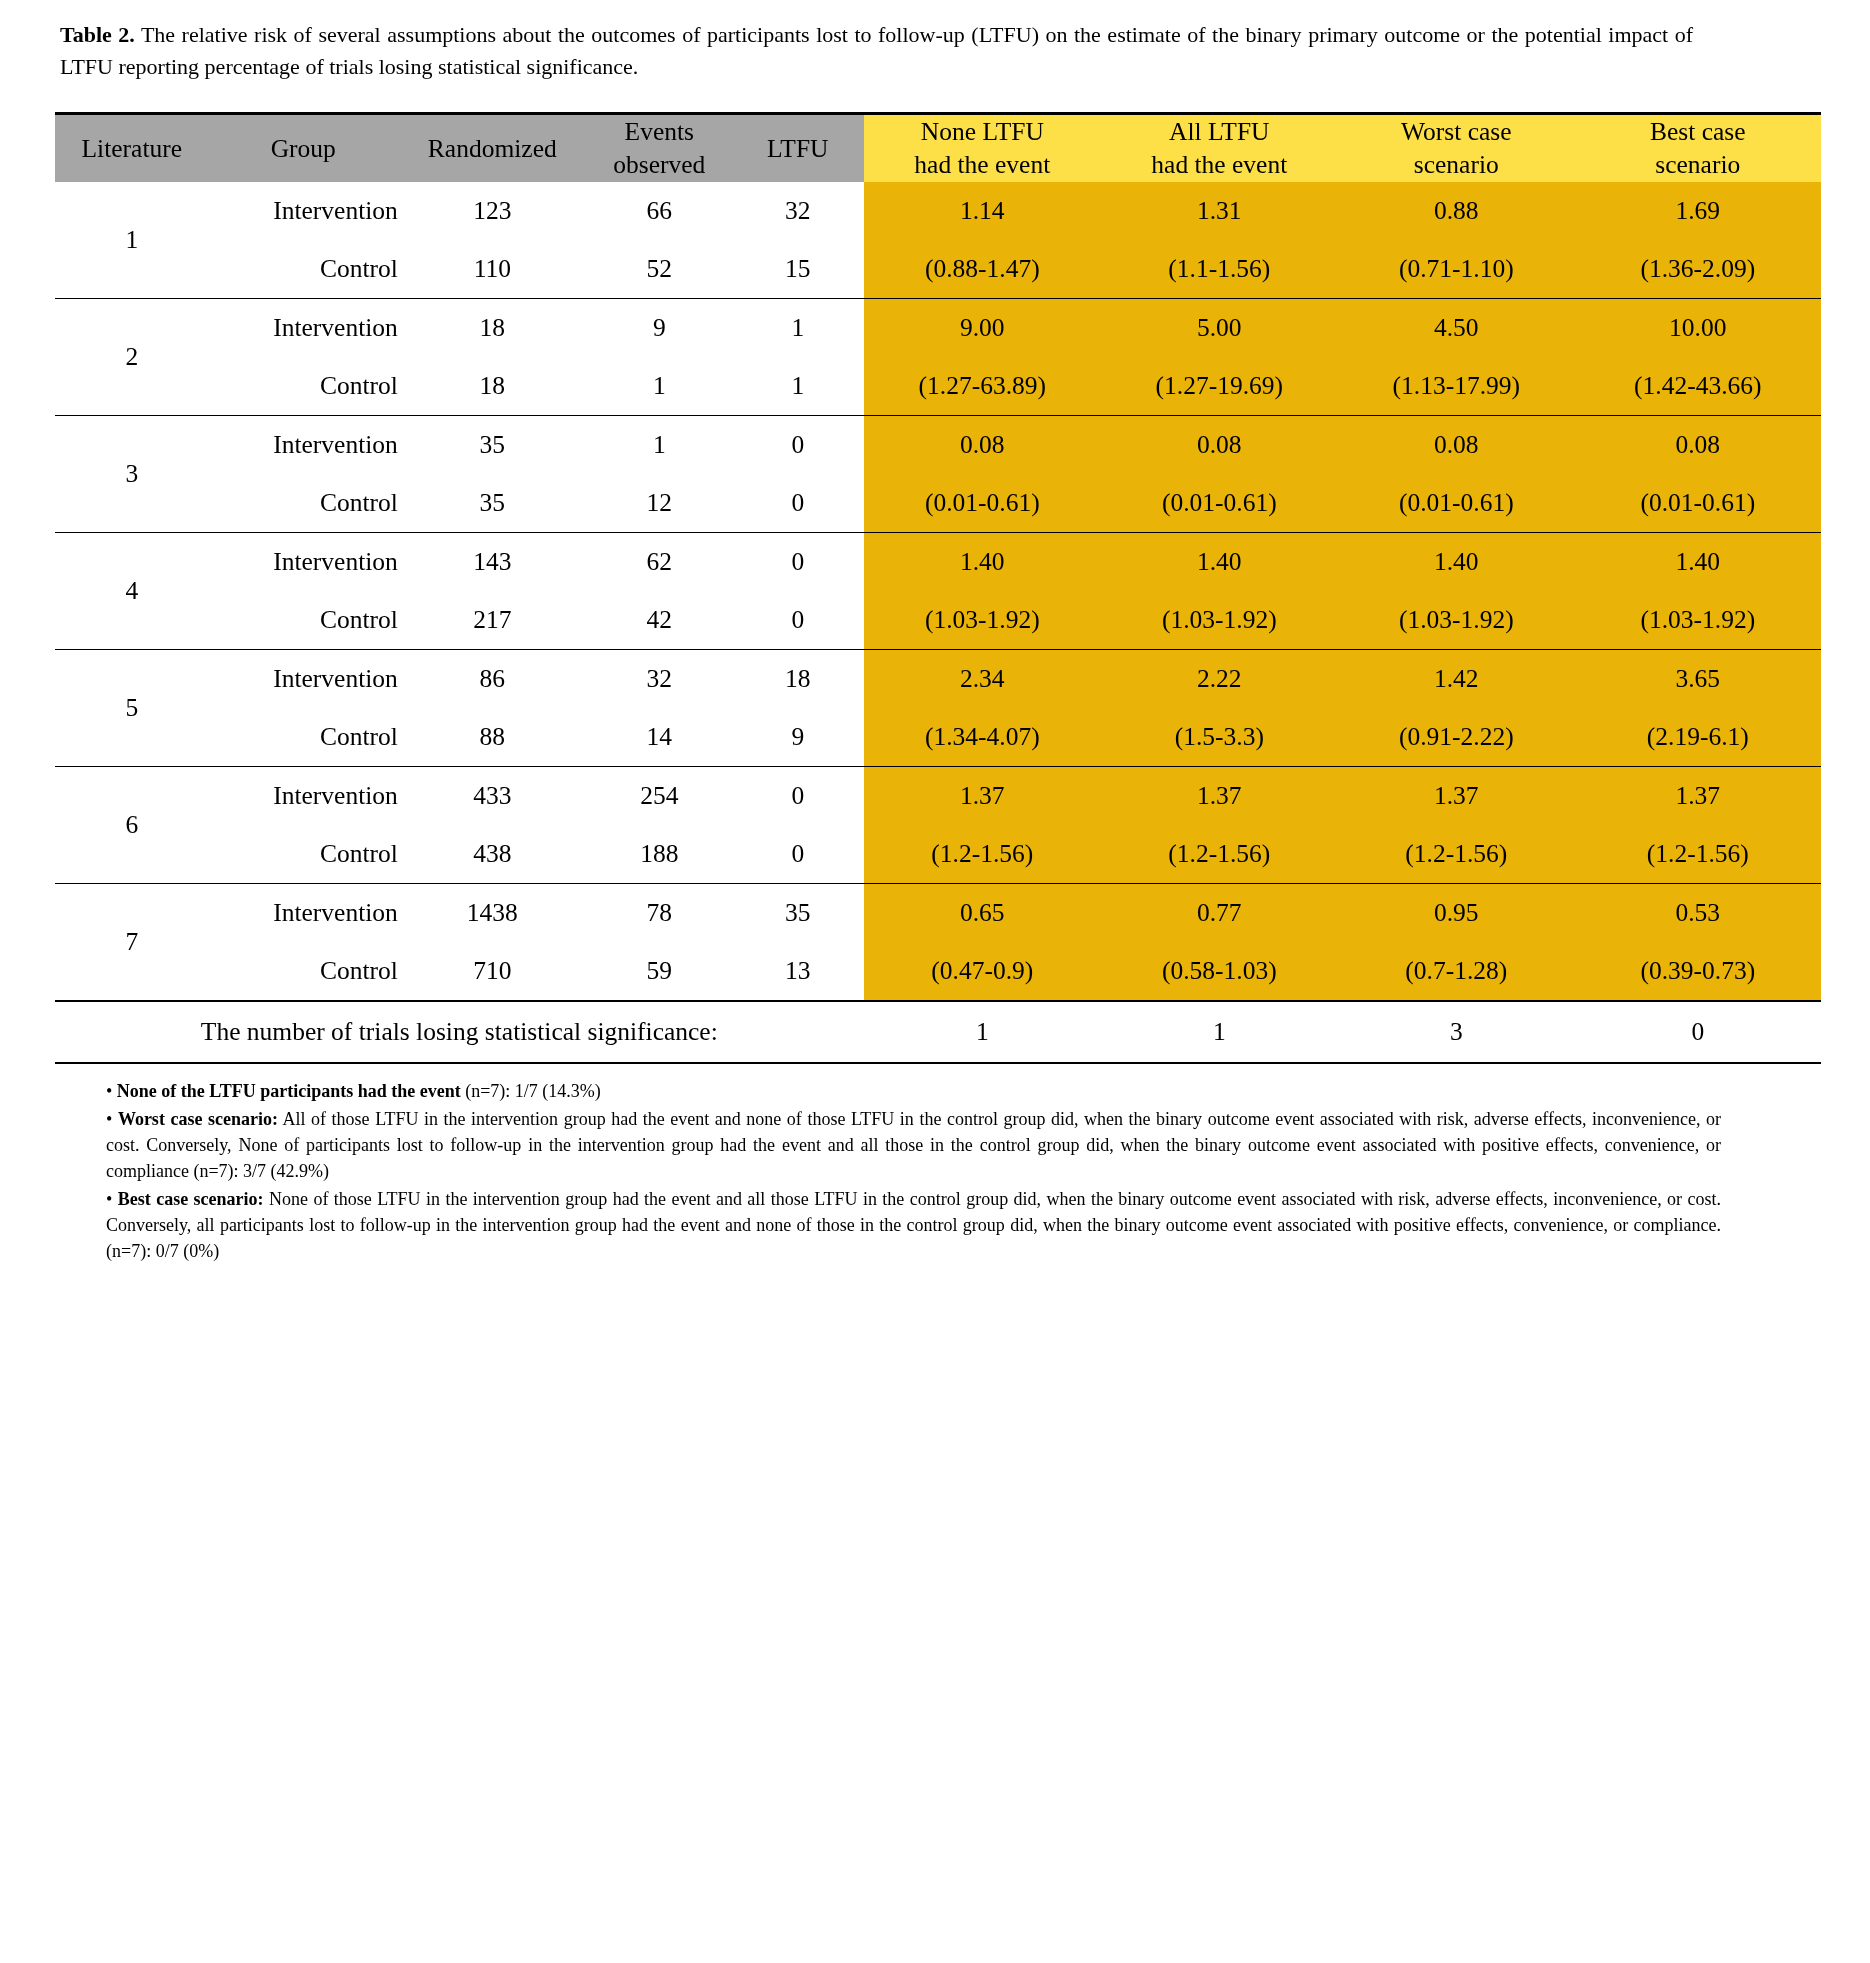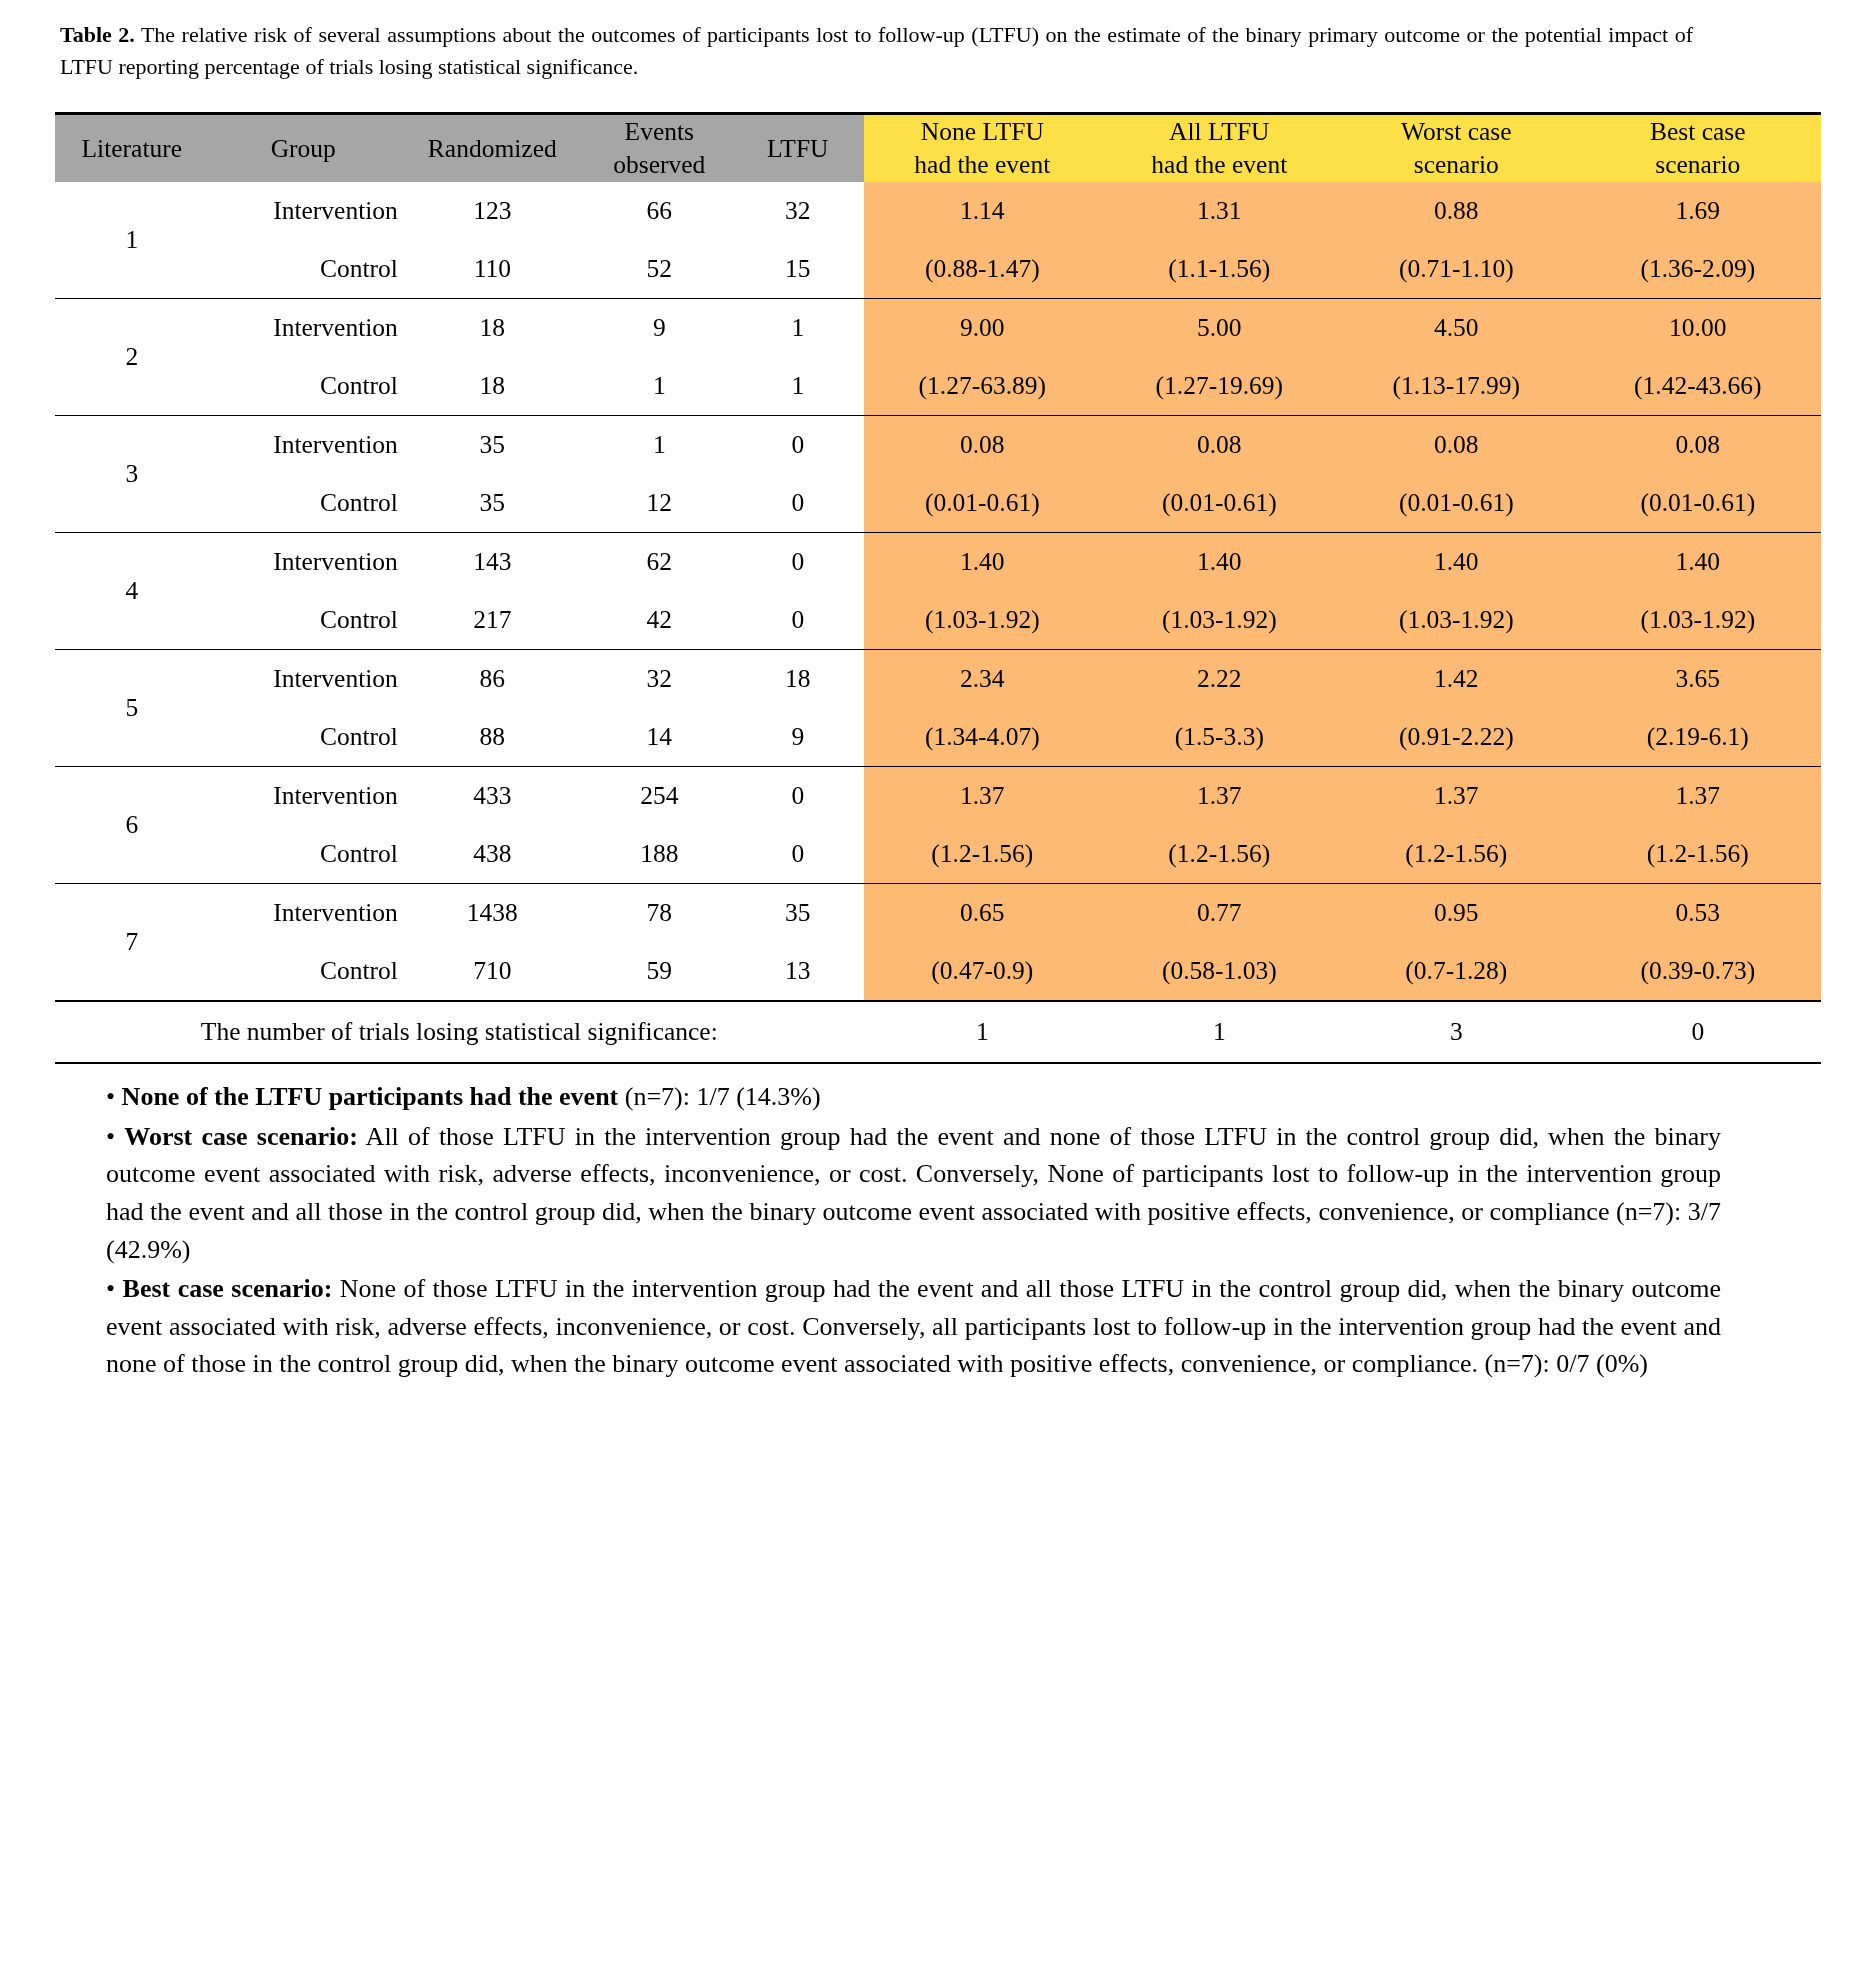--- a/index.html
+++ b/index.html
@@ -57,21 +57,21 @@
     height: 58px;
   }
   .lit-cell {
     text-align: center;
     vertical-align: middle;
   }
   .group-cell {
     text-align: right;
   }
   .rr-cell {
-    background: #fdba74;
+    background: #eab308;
     text-align: center;
   }
   .sep-row td {
     border-top: 1.3px solid #000;
     height: 0;
     padding: 0;
     line-height: 0;
     font-size: 0;
   }
   .shadecol { background: #e0e0e0; }
@@ -87,21 +87,21 @@
   .summary-label {
     text-align: right;
     padding-right: 16px;
   }
 
   .notes {
     margin: 14px 0 0 53px;
     width: 1615px;
   }
   .note {
-    font-size: 26px;
+    font-size: 18px;
     line-height: 1.45;
     text-align: justify;
     text-justify: inter-word;
     margin-bottom: 1.8px;
   }
   .note b { font-weight: bold; }
 </style>
 </head>
 <body>
 

